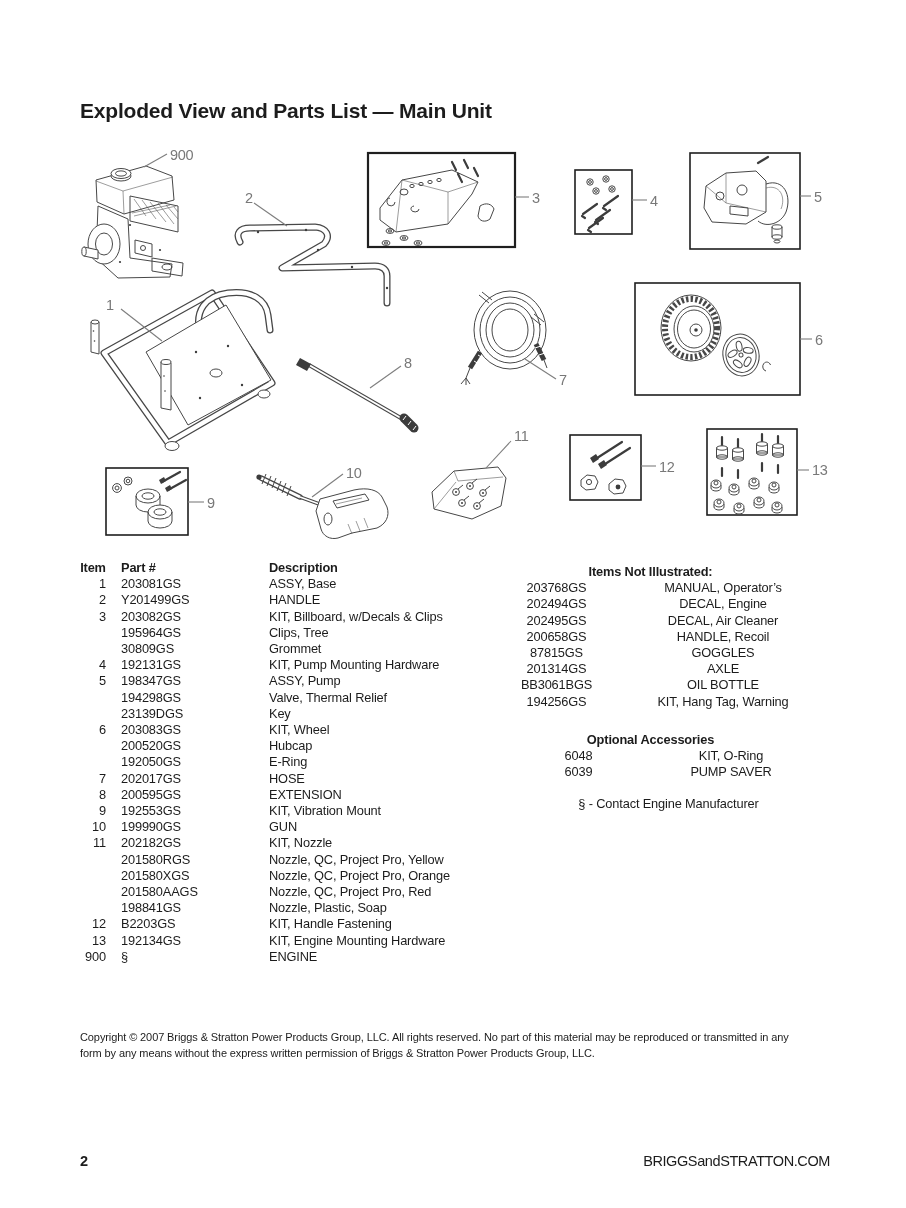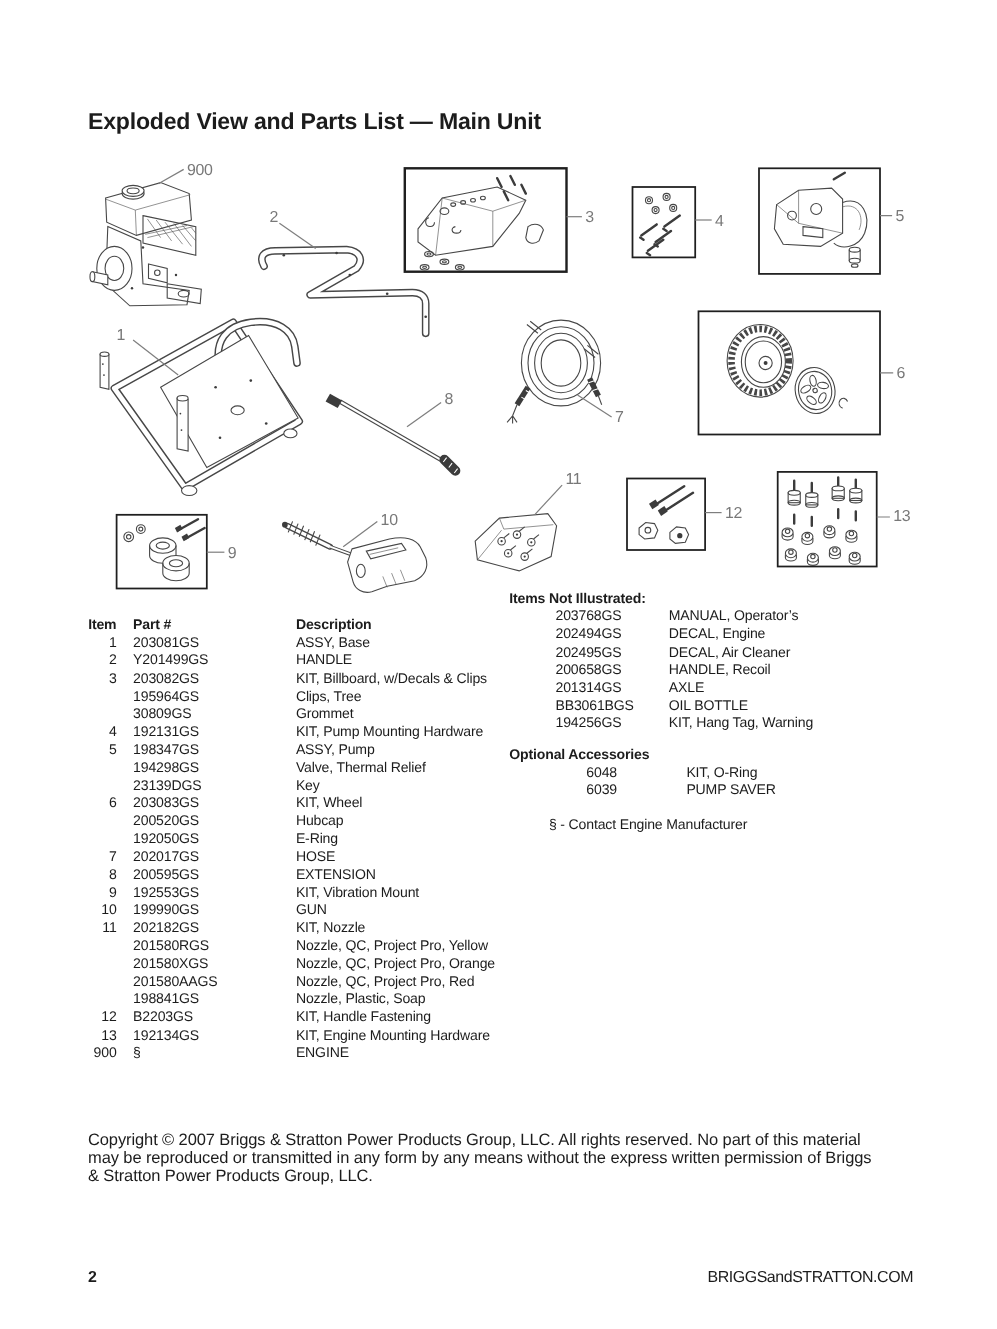--- a/index.html
+++ b/index.html
@@ -17,29 +17,29 @@
   }
   
   .tbl{font-size:12.8px;line-height:16.2px;letter-spacing:-0.15px;}
   #parts-table{left:80px;top:560px;width:370px;}
   .lrow{display:flex;}
   .lrow .c-item{width:26px;text-align:right;flex:none;}
   .lrow .c-item.hdr{text-align:center;}
   .lrow .c-part{width:112px;margin-left:15px;flex:none;white-space:nowrap;}
   .lrow .c-desc{flex:1;white-space:nowrap;padding-left:36px;}
   .bold{font-weight:bold;}
-  #right-col{left:463px;top:536px;width:375px;}
+  #right-col{left:463px;top:564px;width:375px;text-align:center;}
   .rrow{display:flex;padding-left:42px;}
   .rrow .c-part{width:103px;flex:none;white-space:nowrap;}
   .rrow .c-desc{flex:1;white-space:nowrap;}
   .orow .c-part{width:91px;margin-left:28px;}
-  #optional-title{margin-top:12px;}
+  #optional-title{margin-top:22px;}
   #footnote{margin-top:16px;margin-left:36px;}
   #copyright{
-    left:80px;top:1029px;width:716px;font-size:15px;line-height:16.4px;letter-spacing:-0.1px;
+    left:80px;top:1029px;width:716px;font-size:11px;line-height:16.4px;letter-spacing:-0.1px;
   }
   #footer-page{left:80px;top:1153px;font-size:14.5px;font-weight:bold;}
   #footer-site{right:76px;top:1153px;font-size:14.5px;font-weight:normal;letter-spacing:-0.4px;}
   
   .ln{fill:none;stroke:#474747;stroke-width:1;}
   .lnw{fill:#ffffff;stroke:#474747;stroke-width:1;}
   .thin{fill:none;stroke:#5a5a5a;stroke-width:0.6;}
   .tube{fill:none;stroke:#474747;stroke-width:7;stroke-linecap:round;stroke-linejoin:round;}
   .tubein{fill:none;stroke:#ffffff;stroke-width:4.4;stroke-linecap:round;stroke-linejoin:round;}
   .box{fill:#ffffff;stroke:#1f1f1f;stroke-width:1.6;}
@@ -530,20 +530,24 @@
       <div class="rrow">
         <span class="c-part">202495GS</span>
         <span class="c-desc">DECAL,  Air Cleaner</span>
       </div>
 
       <div class="rrow">
         <span class="c-part">200658GS</span>
         <span class="c-desc">HANDLE, Recoil</span>
       </div>
 
+      <div class="rrow">
+        <span class="c-part">87815GS</span>
+        <span class="c-desc">GOGGLES</span>
+      </div>
 
       <div class="rrow">
         <span class="c-part">201314GS</span>
         <span class="c-desc">AXLE</span>
       </div>
 
       <div class="rrow">
         <span class="c-part">BB3061BGS</span>
         <span class="c-desc">OIL BOTTLE</span>
       </div>

